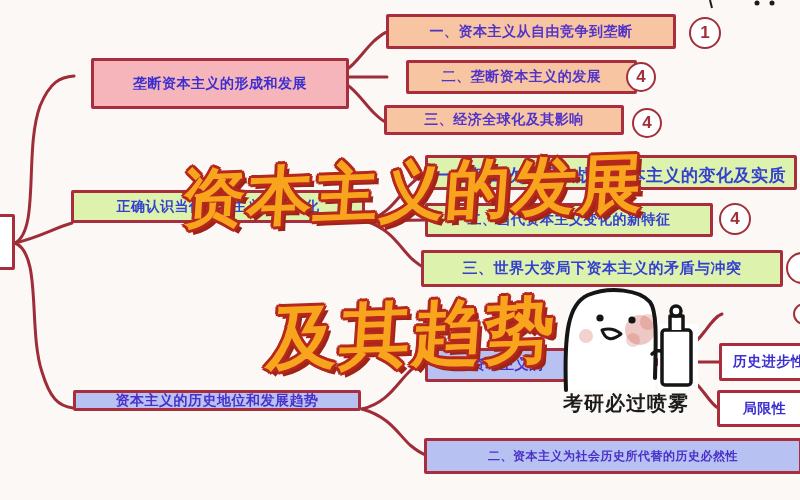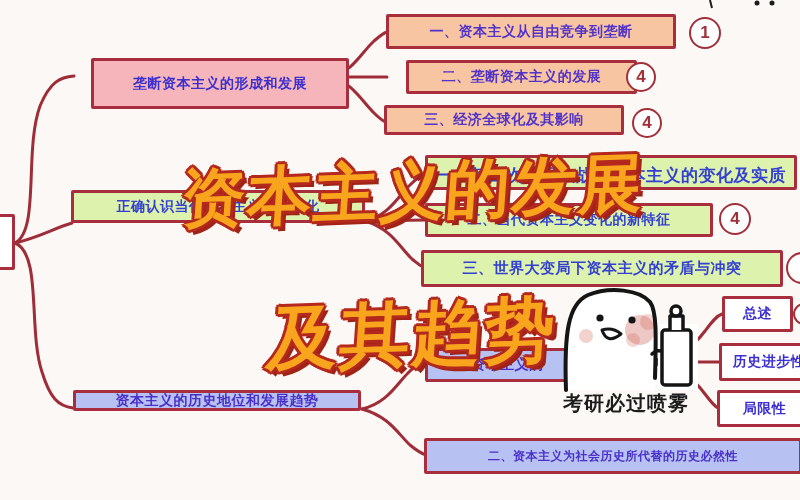--- a/index.html
+++ b/index.html
@@ -124,23 +124,20 @@
   <div class="box blue" style="left:73px;top:390px;width:288px;height:21px;">
     <span>资本主义的历史地位和发展趋势</span>
   </div>
   <div class="box blue" style="left:425px;top:348px;width:222px;height:34px;justify-content:flex-start;padding-left:14px;">
     <span>一、资本主义的</span>
   </div>
   <div class="box blue" style="left:424px;top:438px;width:378px;height:36px;font-size:12px;">
     <span>二、资本主义为社会历史所代替的历史必然性</span>
   </div>
 
-  <div class="box white" style="left:722px;top:296px;width:71px;height:36px;">
-    <span>总述</span>
-  </div>
   <div class="badge" style="left:793px;top:303px;width:22px;height:22px;"></div>
   <div class="box white" style="left:719px;top:343px;width:100px;height:38px;">
     <span>历史进步性</span>
   </div>
   <div class="box white" style="left:717px;top:390px;width:95px;height:37px;">
     <span>局限性</span>
   </div>
 
   <div class="title" id="title-line1">资本主义的发展</div>
   <div class="title" id="title-line2">及其趋势</div>

